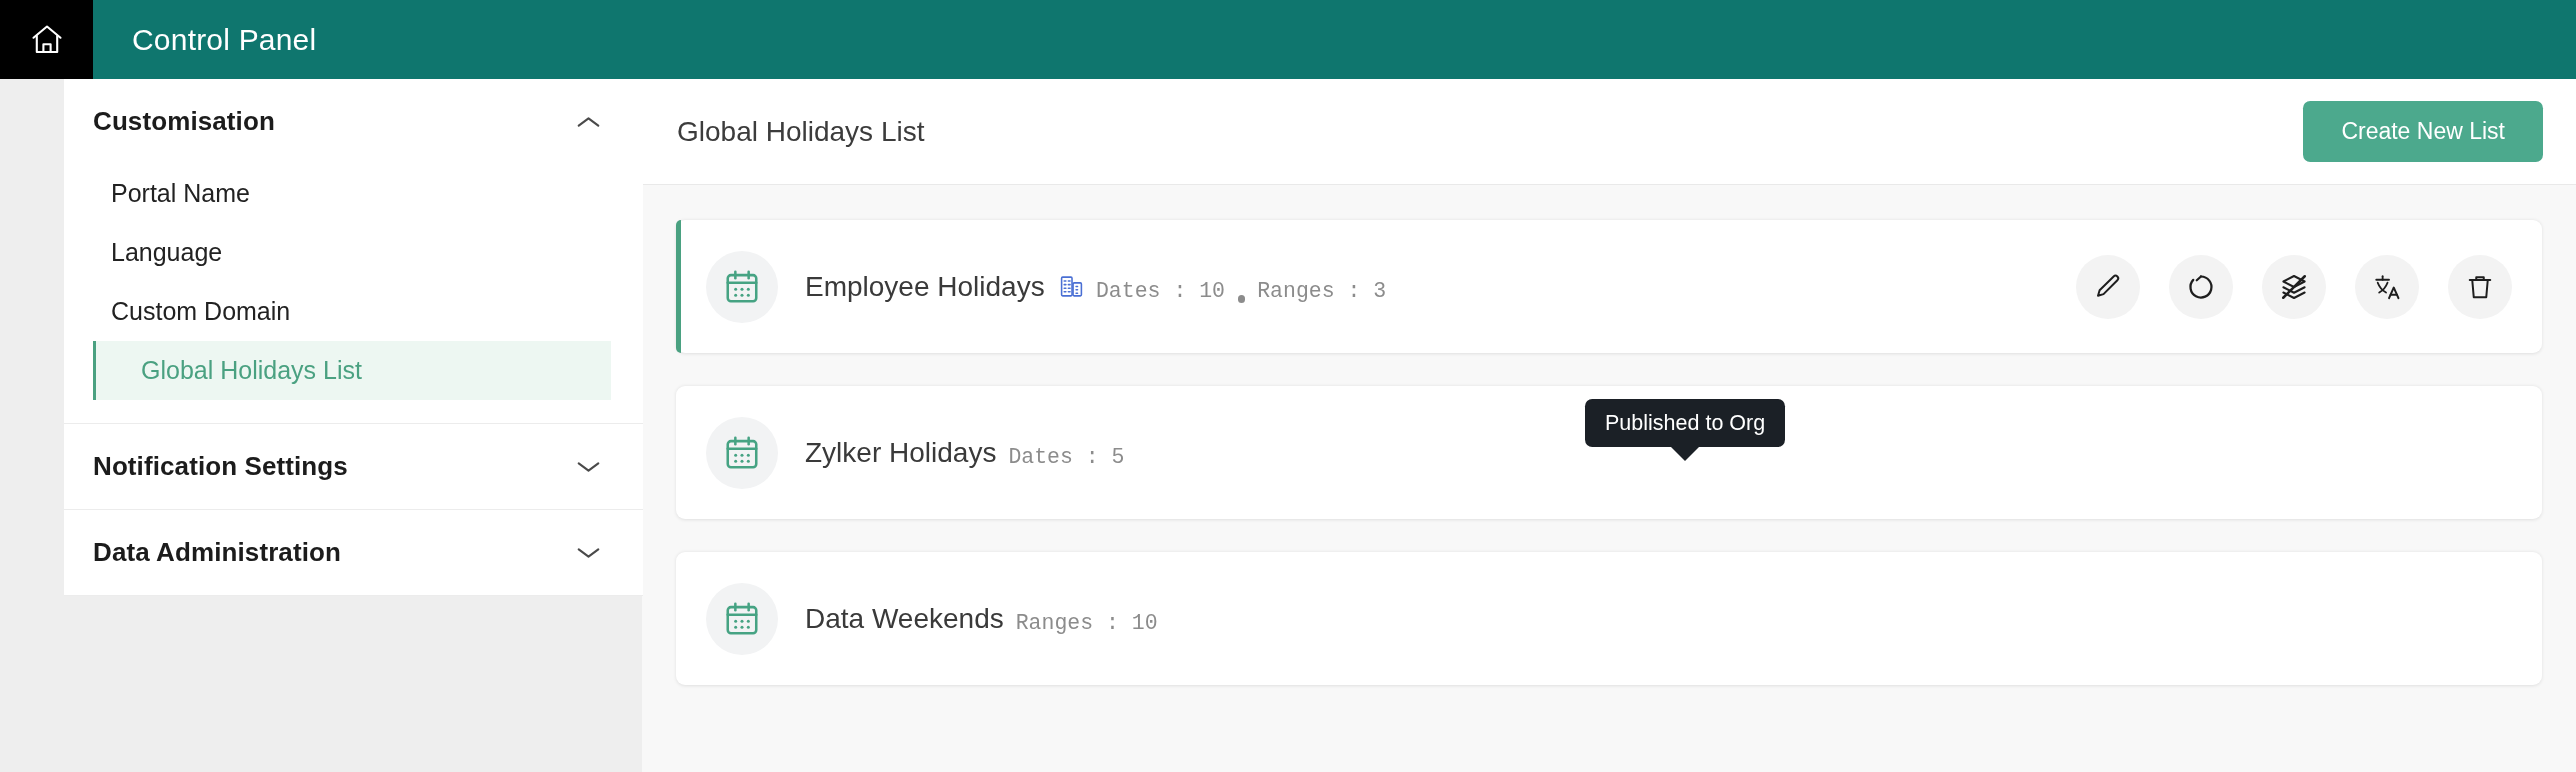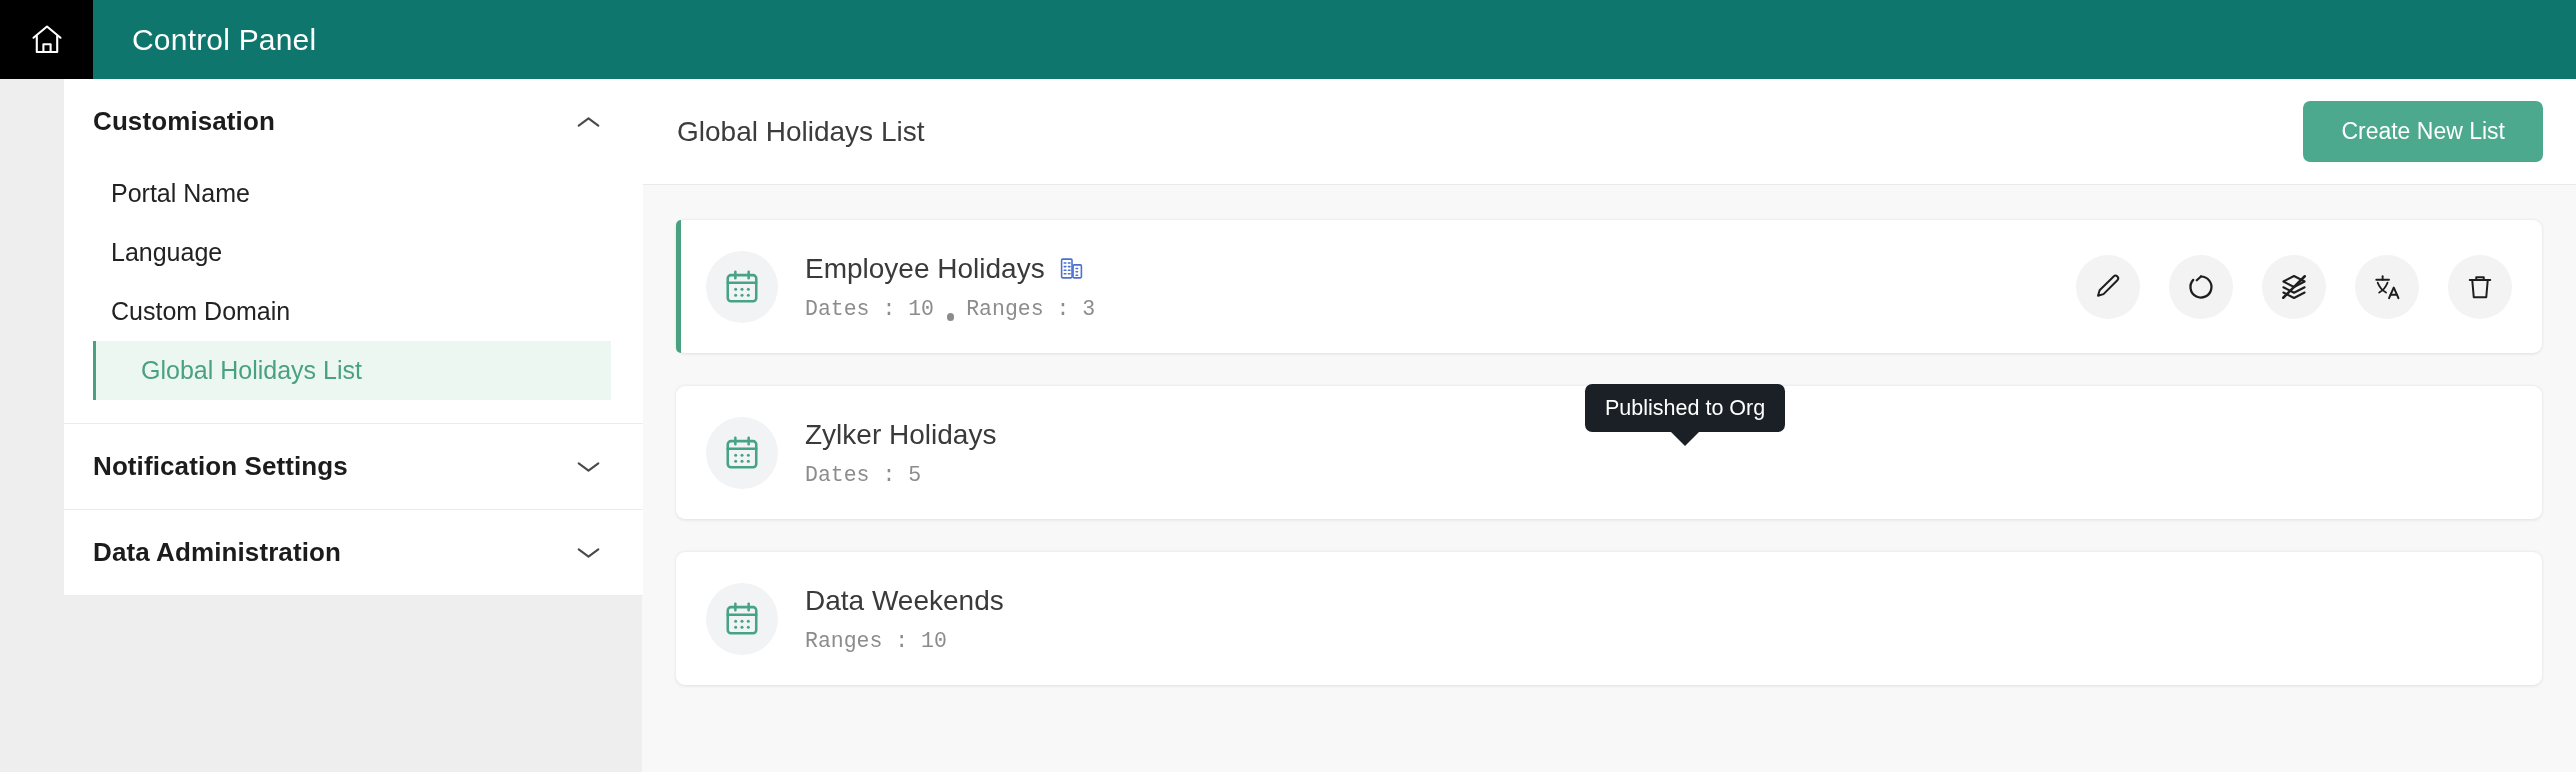--- a/index.html
+++ b/index.html
@@ -126,21 +126,21 @@
     border-radius: 9px 0 0 9px;
   }
   .card-left { display: flex; align-items: center; flex: 1 1 auto; padding-left: 30px; }
   .cal-badge {
     width: 72px; height: 72px; flex: 0 0 72px;
     border-radius: 50%;
     background: #f2f3f4;
     display: flex; align-items: center; justify-content: center;
     margin-right: 27px;
   }
-  .card-text { display: flex; flex-direction: column; gap: 12px; }
+  .card-text { display: flex; gap: 12px; }
   .card-title-row { display: flex; align-items: center; gap: 14.3px; }
   .card-title { font-size: 28px; color: #3a3a3a; }
   .org-icon { display: flex; align-items: center; cursor: pointer; }
   .card-meta { font-size: 21.5px; color: #8c8c8c; display: flex; align-items: flex-end; gap: 12.5px; font-family: Liberation Mono, monospace; }
   .dot { width: 7.2px; height: 7.2px; border-radius: 50%; background: #8c8c8c; display: inline-block; }
 
   .actions { display: flex; align-items: center; gap: 29px; }
   .act-btn {
     width: 64px; height: 64px; border-radius: 50%;
     background: #f3f3f3; border: none;
@@ -150,21 +150,21 @@
 
   
   .tooltip {
     position: absolute;
     background: #1b2026;
     color: #ffffff;
     font-size: 21.5px;
     border-radius: 7.2px;
     padding: 11.6px 20px;
     white-space: nowrap;
-    left: 943px; top: 199px;
+    left: 943px; top: 214px;
     z-index: 30;
     text-align: center;
   }
   .tooltip::after {
     content: "";
     position: absolute; left: 50%; transform: translateX(-50%);
     bottom: -13.4px;
     border-left: 14.3px solid transparent;
     border-right: 14.3px solid transparent;
     border-top: 14.3px solid #1b2026;

